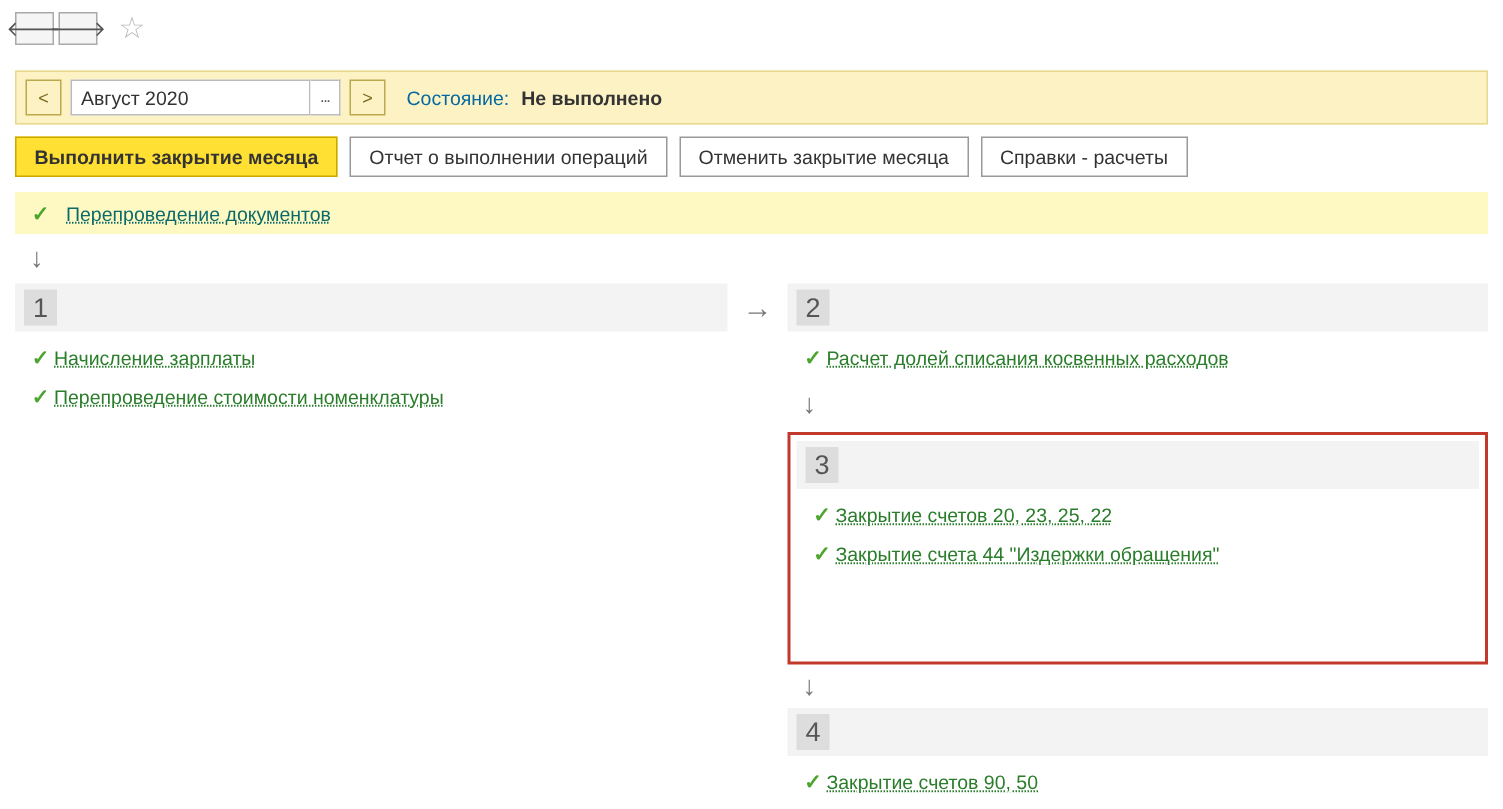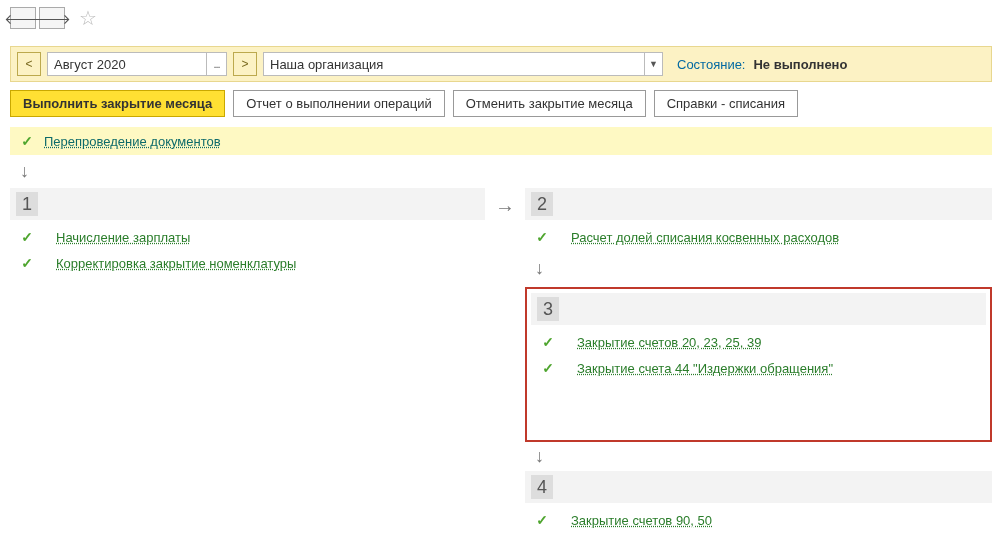--- a/index.html
+++ b/index.html
@@ -203,21 +203,21 @@
       display: flex;
       align-items: center;
       justify-content: center;
     }
     .stage-body {
       padding: 4px 0;
     }
     .op-item {
       display: flex;
       align-items: center;
-      gap: 22px;
+      gap: 2px;
       padding: 5px 10px;
       text-align: center;
     }
     .op-item a {
       color: #2a7d2a;
       text-decoration: underline dotted;
     }
     .highlight-box {
       border: 2px solid #c0392b;
       padding-bottom: 55px;
@@ -242,33 +242,29 @@
   <span class="star-icon">☆</span>
 </div>
 
 <div class="filter-bar">
   <div class="sq-btn">&lt;</div>
   <div class="period-field">
     <div class="period-input">Август 2020</div>
     <div class="period-choose">...</div>
   </div>
   <div class="sq-btn">&gt;</div>
-  <div class="org-field">
-    <div class="org-input">Наша организация</div>
-    <div class="org-dd">▼</div>
-  </div>
   <span class="status-label">Состояние:</span>
   <span class="status-value">Не выполнено</span>
 </div>
 
 <div class="actions">
   <button class="btn btn-primary">Выполнить закрытие месяца</button>
   <button class="btn">Отчет о выполнении операций</button>
   <button class="btn">Отменить закрытие месяца</button>
-  <button class="btn">Справки - списания</button>
+  <button class="btn">Справки - расчеты</button>
 </div>
 
 <div class="repost-row">
   <span class="check-icon check-green"></span>
   <a href="#">Перепроведение документов</a>
 </div>
 
 <div class="arrow-row">↓</div>
 
 <div class="columns">
@@ -277,21 +273,21 @@
     <div class="stage-header">
       <div class="stage-num">1</div>
     </div>
     <div class="stage-body">
       <div class="op-item">
         <span class="check-icon check-green"></span>
         <a href="#">Начисление зарплаты</a>
       </div>
       <div class="op-item">
         <span class="check-icon check-green"></span>
-        <a href="#">Корректировка закрытие номенклатуры</a>
+        <a href="#">Перепроведение стоимости номенклатуры</a>
       </div>
     </div>
   </div>
 
   <div class="col-mid">→</div>
 
   <div class="col-right">
 
     <div class="stage-header">
       <div class="stage-num">2</div>
@@ -304,21 +300,21 @@
     </div>
     <div class="arrow-row-inner">↓</div>
 
     <div class="highlight-box">
       <div class="stage-header">
         <div class="stage-num">3</div>
       </div>
       <div class="stage-body">
         <div class="op-item">
           <span class="check-icon check-green"></span>
-          <a href="#">Закрытие счетов 20, 23, 25, 39</a>
+          <a href="#">Закрытие счетов 20, 23, 25, 22</a>
         </div>
         <div class="op-item">
           <span class="check-icon check-green"></span>
           <a href="#">Закрытие счета 44 "Издержки обращения"</a>
         </div>
       </div>
     </div>
 
     <div class="arrow-row-inner">↓</div>
 

